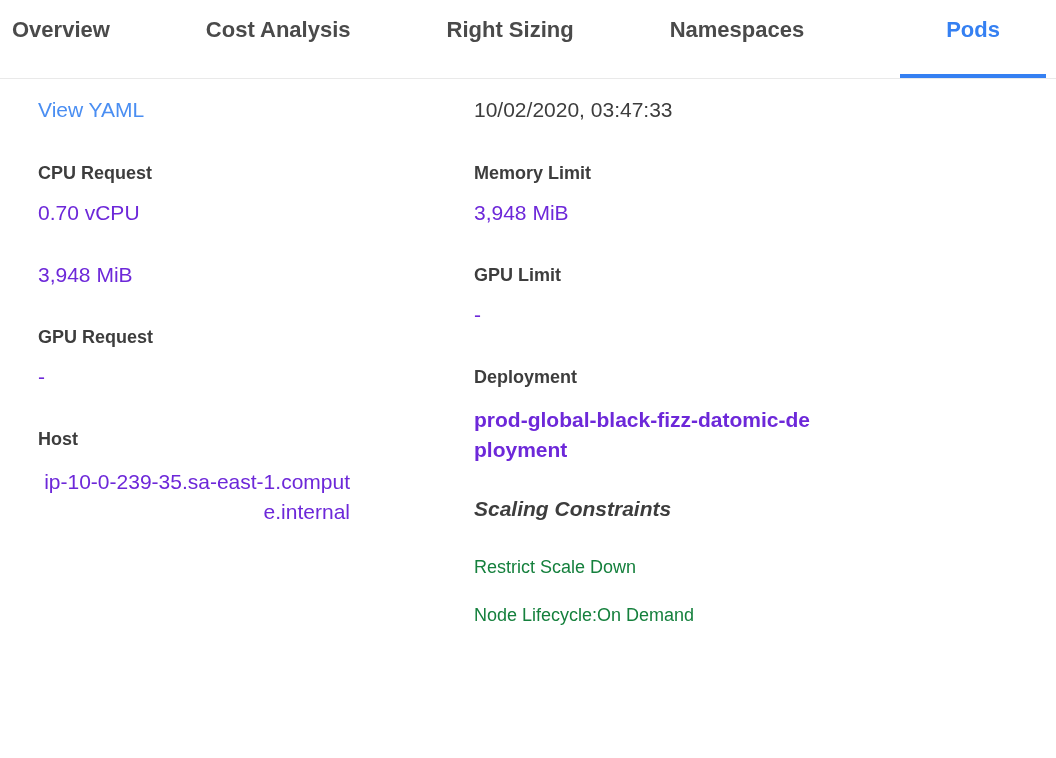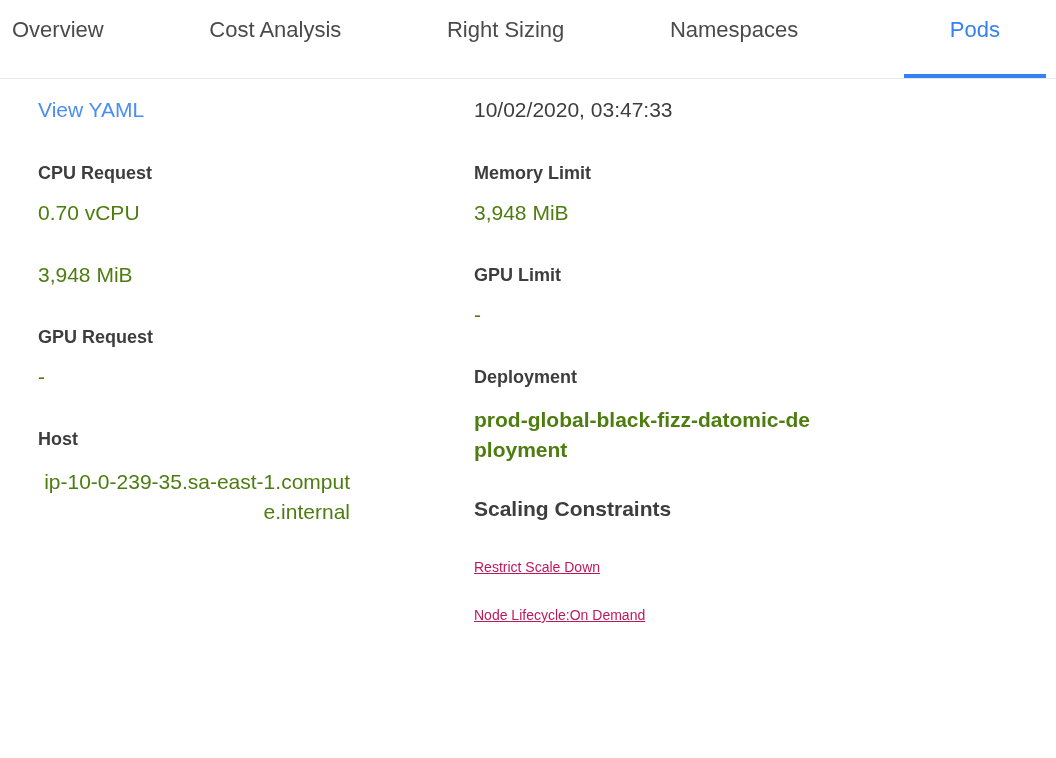--- a/index.html
+++ b/index.html
@@ -17,21 +17,21 @@
     align-items: stretch;
     height: 79px;
     padding: 0 10px 0 12px;
     border-bottom: 1px solid #e9e9e9;
   }
   .tab {
     display: flex;
     align-items: flex-start;
     padding-top: 17px;
     font-size: 22px;
-    font-weight: 400;
+    font-weight: 700;
     color: #4a4a4a;
     cursor: pointer;
     border-bottom: 4px solid transparent;
     white-space: nowrap;
   }
   .tab.active {
     color: #3580f2;
     border-bottom-color: #3580f2;
     padding-left: 46px;
     padding-right: 46px;
@@ -61,41 +61,41 @@
   .field .label {
     font-size: 18px;
     line-height: 24px;
     font-weight: 700;
     color: #3d3d3d;
   }
   .field .value {
     margin-top: 16px;
     font-size: 21px;
     line-height: 24px;
-    color: #4d7c0f;
+    color: #6d28d9;
   }
   .value.wrap {
     line-height: 30px;
     word-break: break-all;
   }
   .wrap-host   { width: 312px; text-align: right; }
   .wrap-deploy { width: 344px; font-weight: bold; }
 
   .sc-title {
     margin-top: 32px;
     font-size: 21px;
     line-height: 24px;
     font-weight: 700;
     color: #3d3d3d;
+    font-style: italic;
   }
   .sc-item {
-    font-size: 14px;
+    font-size: 18px;
     line-height: 24px;
-    color: #be185d;
-    text-decoration: underline;
+    color: #15803d;
   }
   .sc-item.first  { margin-top: 34px; }
   .sc-item.second { margin-top: 24px; }
 </style>
 </head>
 <body>
 
 <nav class="tabbar">
   <div class="tab">Overview</div>
   <div class="tab">Cost Analysis</div>

